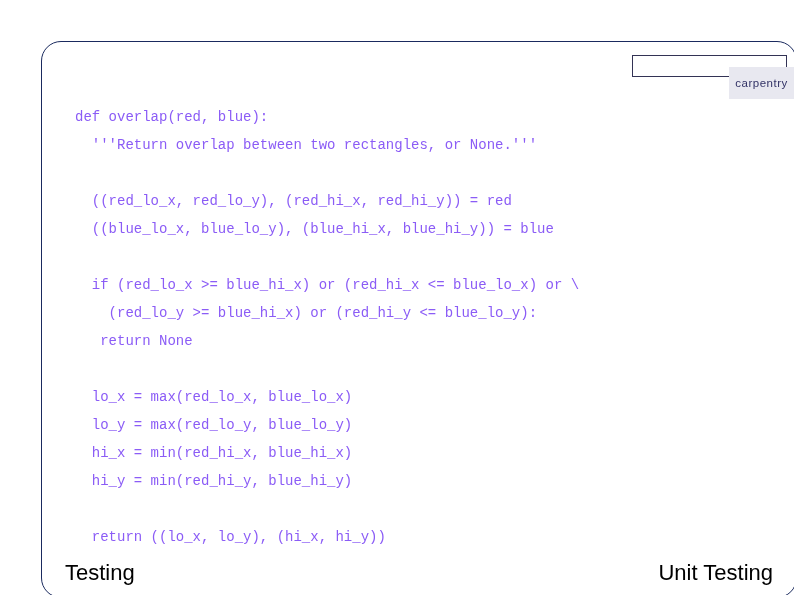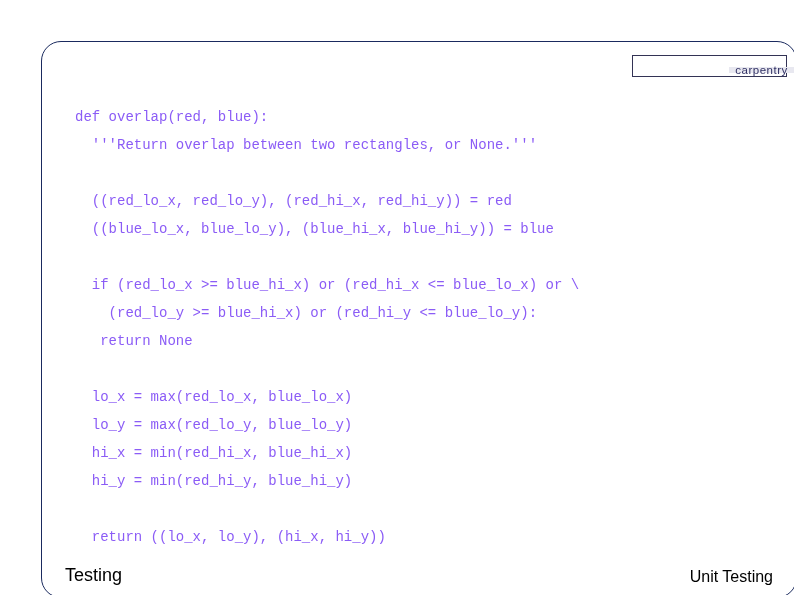--- a/index.html
+++ b/index.html
@@ -40,49 +40,49 @@
     padding: 0 6px;
     flex: 1;
     letter-spacing: 0.5px;
   }
   .logo-right {
     background: #e8e8f0;
     color: #333366;
     display: flex;
     align-items: center;
     justify-content: center;
-    padding: 3px 6px;
+    padding: 16px 6px;
     flex: 1;
     letter-spacing: 0.5px;
   }
   .code-block {
     position: absolute;
     top: 70px;
     left: 42px;
     right: 42px;
     font-family: "Courier New", Courier, monospace;
     font-size: 14px;
     line-height: 28px;
     color: #8b5cf6;
     white-space: pre;
   }
   .footer-left {
     position: absolute;
     bottom: 20px;
     left: 32px;
     font-family: Verdana, Arial, sans-serif;
-    font-size: 18px;
+    font-size: 22px;
     color: #000000;
   }
   .footer-right {
     position: absolute;
     bottom: 20px;
     right: 32px;
     font-family: Verdana, Arial, sans-serif;
-    font-size: 16px;
+    font-size: 22px;
     color: #000000;
   }
 </style>
 </head>
 <body>
 
 <div class="slide-frame"></div>
 
 <div class="logo">
   <div class="logo-left">software</div>

